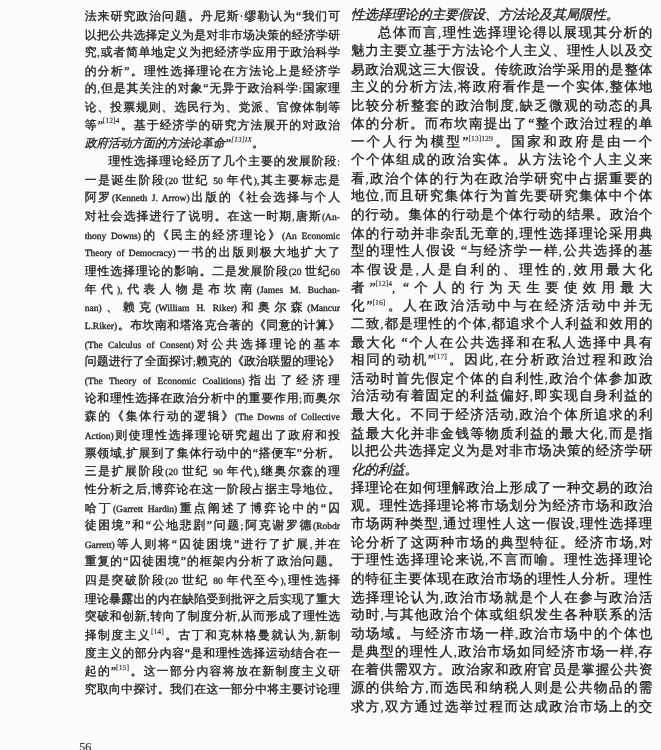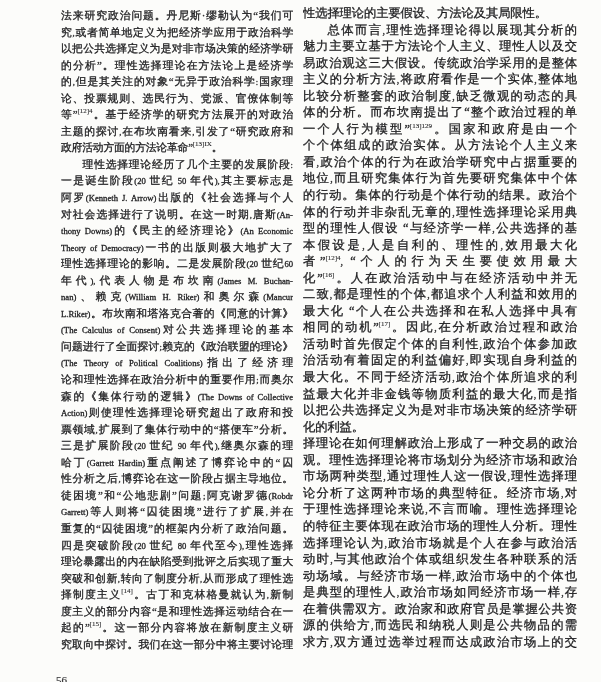--- a/index.html
+++ b/index.html
@@ -2,74 +2,73 @@
 <html><head>
 <meta charset="utf-8">
 <style>
   html,body{margin:0;padding:0;}
   body{
     width:601px;height:682px;overflow:hidden;position:relative;
     background:#fcfcfa;color:#1e1e20;
     font-family:"Liberation Serif","DejaVu Serif",serif;
     -webkit-text-stroke:0.3px #1e1e20;
   }
-  .page{position:absolute;inset:0;}
+  .page{position:absolute;inset:0;margin-left:16px;}
   .col{position:absolute;}
   .col-left{left:61px;top:7px;width:232px;font-size:10.8px;letter-spacing:-0.2px;}
   .col-right{left:303px;top:5px;width:274px;font-size:12.3px;letter-spacing:-0.1px;}
   .line{
     height:16.55px;line-height:16.55px;overflow:hidden;
     text-align:justify;text-align-last:justify;text-justify:auto;
   }
   .line.indent{text-indent:2em;}
-  .line.para-end{text-align-last:left;}
+  .line.para-end{text-align-last:left;font-style:italic;}
   .latin{font-size:0.80em;letter-spacing:0;}
   sup{
     font-size:7px;line-height:1;vertical-align:5px;
     letter-spacing:0;-webkit-text-stroke:0.1px #1e1e20;
   }
   .page-number{
     position:absolute;left:56px;top:674px;
     font-size:11px;color:#3a3a3c;-webkit-text-stroke:0.2px #3a3a3c;
   }
 </style>
 </head>
 <body style="background: rgb(252, 252, 250); color: rgb(30, 30, 32);">
 
 <div class="page">
   <div class="col col-left" id="col-left">
       <div class="line">法来研究政治问题。丹尼斯·缪勒认为“我们可</div>
+      <div class="line">以把公共选择定义为是对非市场决策的经济学研</div>
       <div class="line">究<span class="latin">,</span>或者简单地定义为把经济学应用于政治科学</div>
-      <div class="line">以把公共选择定义为是对非市场决策的经济学研</div>
       <div class="line">的分析”。理性选择理论在方法论上是经济学</div>
       <div class="line">的<span class="latin">,</span>但是其关注的对象“无异于政治科学<span class="latin">:</span>国家理</div>
       <div class="line">论、投票规则、选民行为、党派、官僚体制等</div>
       <div class="line">等”<sup>[12]4</sup>。基于经济学的研究方法展开的对政治</div>
-      <div class="line">主题的探讨<span class="latin">,</span>在布坎南看来<span class="latin">,</span>引发了“研究政府和</div>
       <div class="line para-end">政府活动方面的方法论革命”<sup>[13]IX</sup>。</div>
       <div class="line indent">理性选择理论经历了几个主要的发展阶段<span class="latin">:</span></div>
       <div class="line">一是诞生阶段<span class="latin">(20 </span>世纪<span class="latin"> 50 </span>年代<span class="latin">),</span>其主要标志是</div>
       <div class="line">阿罗<span class="latin">(Kenneth J. Arrow)</span>出版的《社会选择与个人</div>
       <div class="line">对社会选择进行了说明。在这一时期<span class="latin">,</span>唐斯<span class="latin">(An-</span></div>
       <div class="line"><span class="latin">thony Downs)</span>的《民主的经济理论》<span class="latin">(An Economic</span></div>
       <div class="line"><span class="latin">Theory of Democracy)</span>一书的出版则极大地扩大了</div>
       <div class="line">理性选择理论的影响。二是发展阶段<span class="latin">(20 </span>世纪<span class="latin">60</span></div>
       <div class="line">年代<span class="latin">),</span>代表人物是布坎南<span class="latin">(James M. Buchan-</span></div>
       <div class="line"><span class="latin">nan)</span>、赖克<span class="latin">(William H. Riker)</span>和奥尔森<span class="latin">(Mancur</span></div>
       <div class="line"><span class="latin">L.Riker)</span>。布坎南和塔洛克合著的《同意的计算》</div>
       <div class="line"><span class="latin">(The Calculus of Consent)</span>对公共选择理论的基本</div>
       <div class="line">问题进行了全面探讨<span class="latin">;</span>赖克的《政治联盟的理论》</div>
-      <div class="line"><span class="latin">(The Theory of Political Coalitions)</span>指出了经济理</div>
+      <div class="line"><span class="latin">(The Theory of Economic Coalitions)</span>指出了经济理</div>
       <div class="line">论和理性选择在政治分析中的重要作用<span class="latin">;</span>而奥尔</div>
       <div class="line">森的《集体行动的逻辑》<span class="latin">(The Downs of Collective</span></div>
       <div class="line"><span class="latin">Action)</span>则使理性选择理论研究超出了政府和投</div>
       <div class="line">票领域<span class="latin">,</span>扩展到了集体行动中的“搭便车”分析。</div>
       <div class="line">三是扩展阶段<span class="latin">(20 </span>世纪<span class="latin"> 90 </span>年代<span class="latin">),</span>继奥尔森的理</div>
+      <div class="line">性分析之后<span class="latin">,</span>博弈论在这一阶段占据主导地位。</div>
       <div class="line">哈丁<span class="latin">(Garrett Hardin)</span>重点阐述了博弈论中的“囚</div>
-      <div class="line">性分析之后<span class="latin">,</span>博弈论在这一阶段占据主导地位。</div>
       <div class="line">徒困境”和“公地悲剧”问题<span class="latin">;</span>阿克谢罗德<span class="latin">(Robdr</span></div>
       <div class="line"><span class="latin">Garrett)</span>等人则将“囚徒困境”进行了扩展<span class="latin">,</span>并在</div>
       <div class="line">重复的“囚徒困境”的框架内分析了政治问题。</div>
       <div class="line">四是突破阶段<span class="latin">(20 </span>世纪<span class="latin"> 80 </span>年代至今<span class="latin">),</span>理性选择</div>
       <div class="line">理论暴露出的内在缺陷受到批评之后实现了重大</div>
       <div class="line">突破和创新<span class="latin">,</span>转向了制度分析<span class="latin">,</span>从而形成了理性选</div>
       <div class="line">择制度主义<sup>[14]</sup>。古丁和克林格曼就认为<span class="latin">,</span>新制</div>
       <div class="line">度主义的部分内容“是和理性选择运动结合在一</div>
       <div class="line">起的”<sup>[15]</sup>。这一部分内容将放在新制度主义研</div>
       <div class="line">究取向中探讨。我们在这一部分中将主要讨论理</div>

